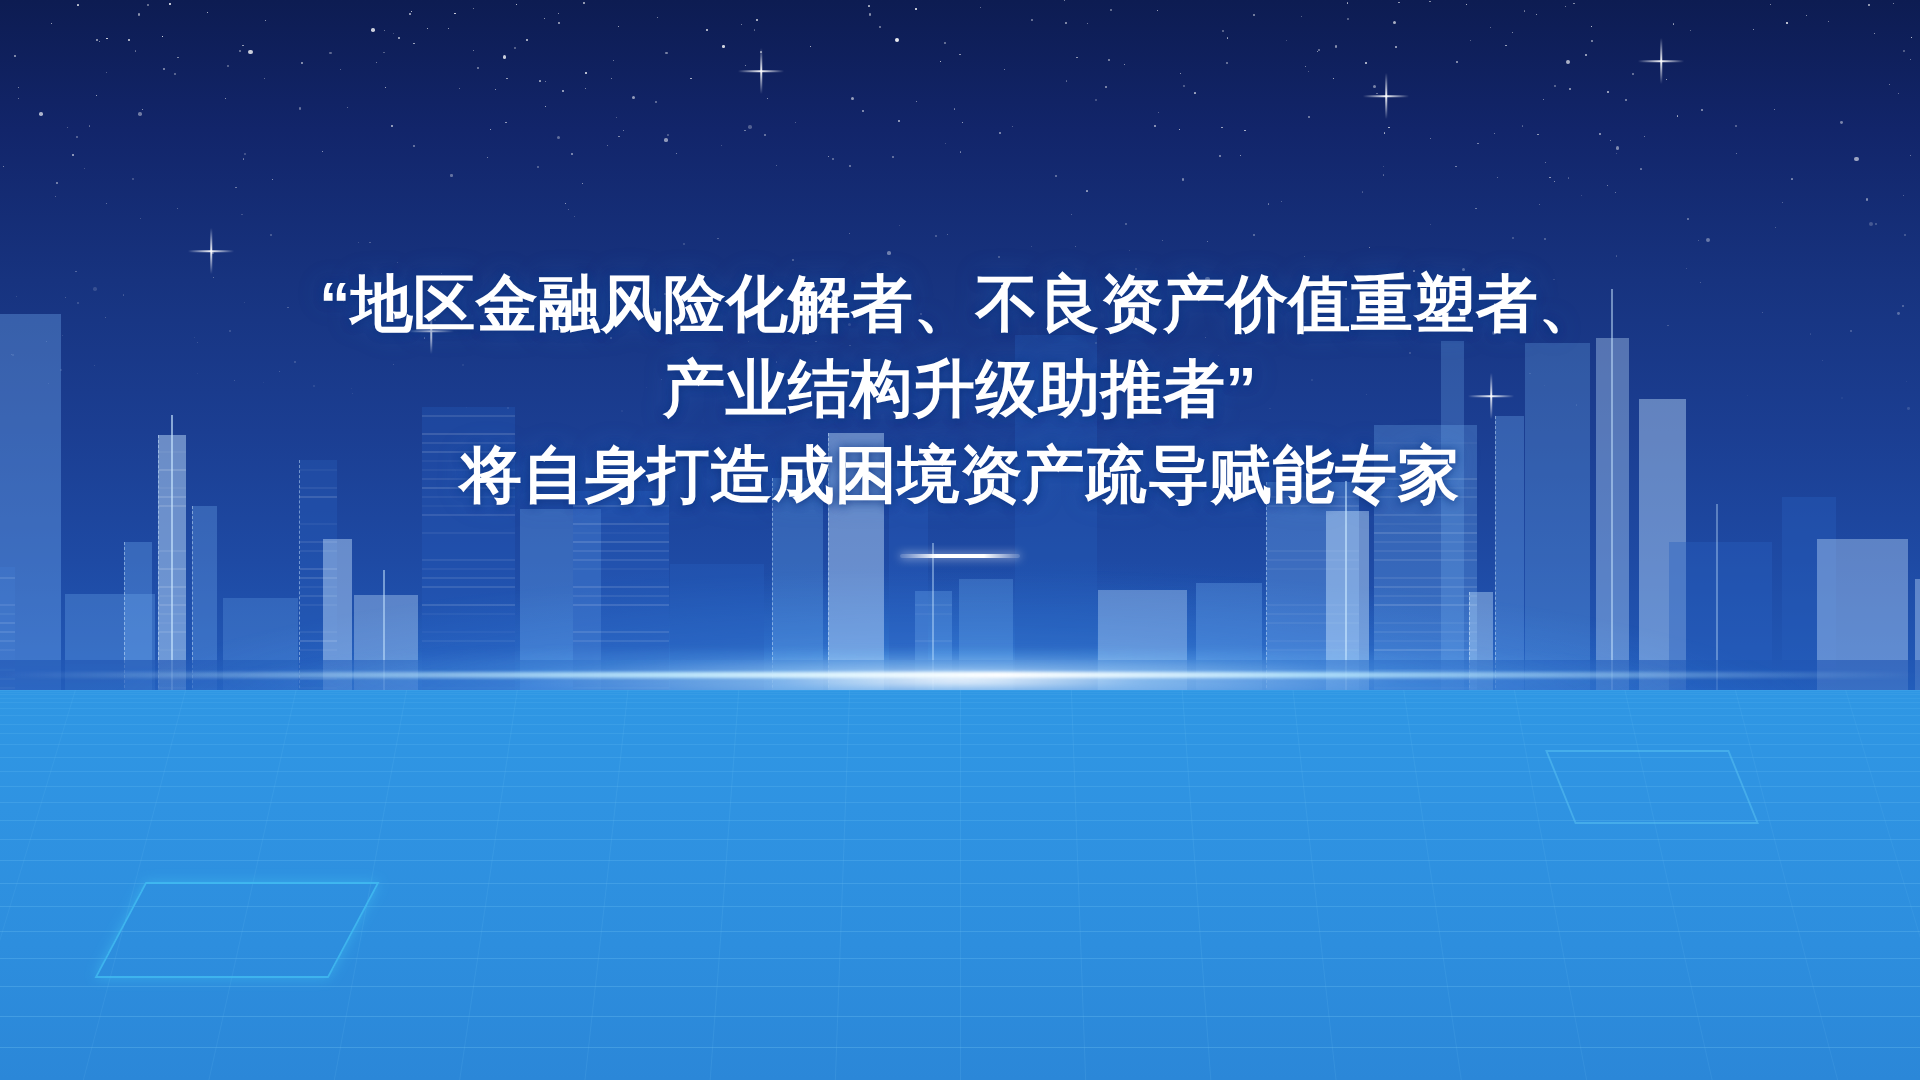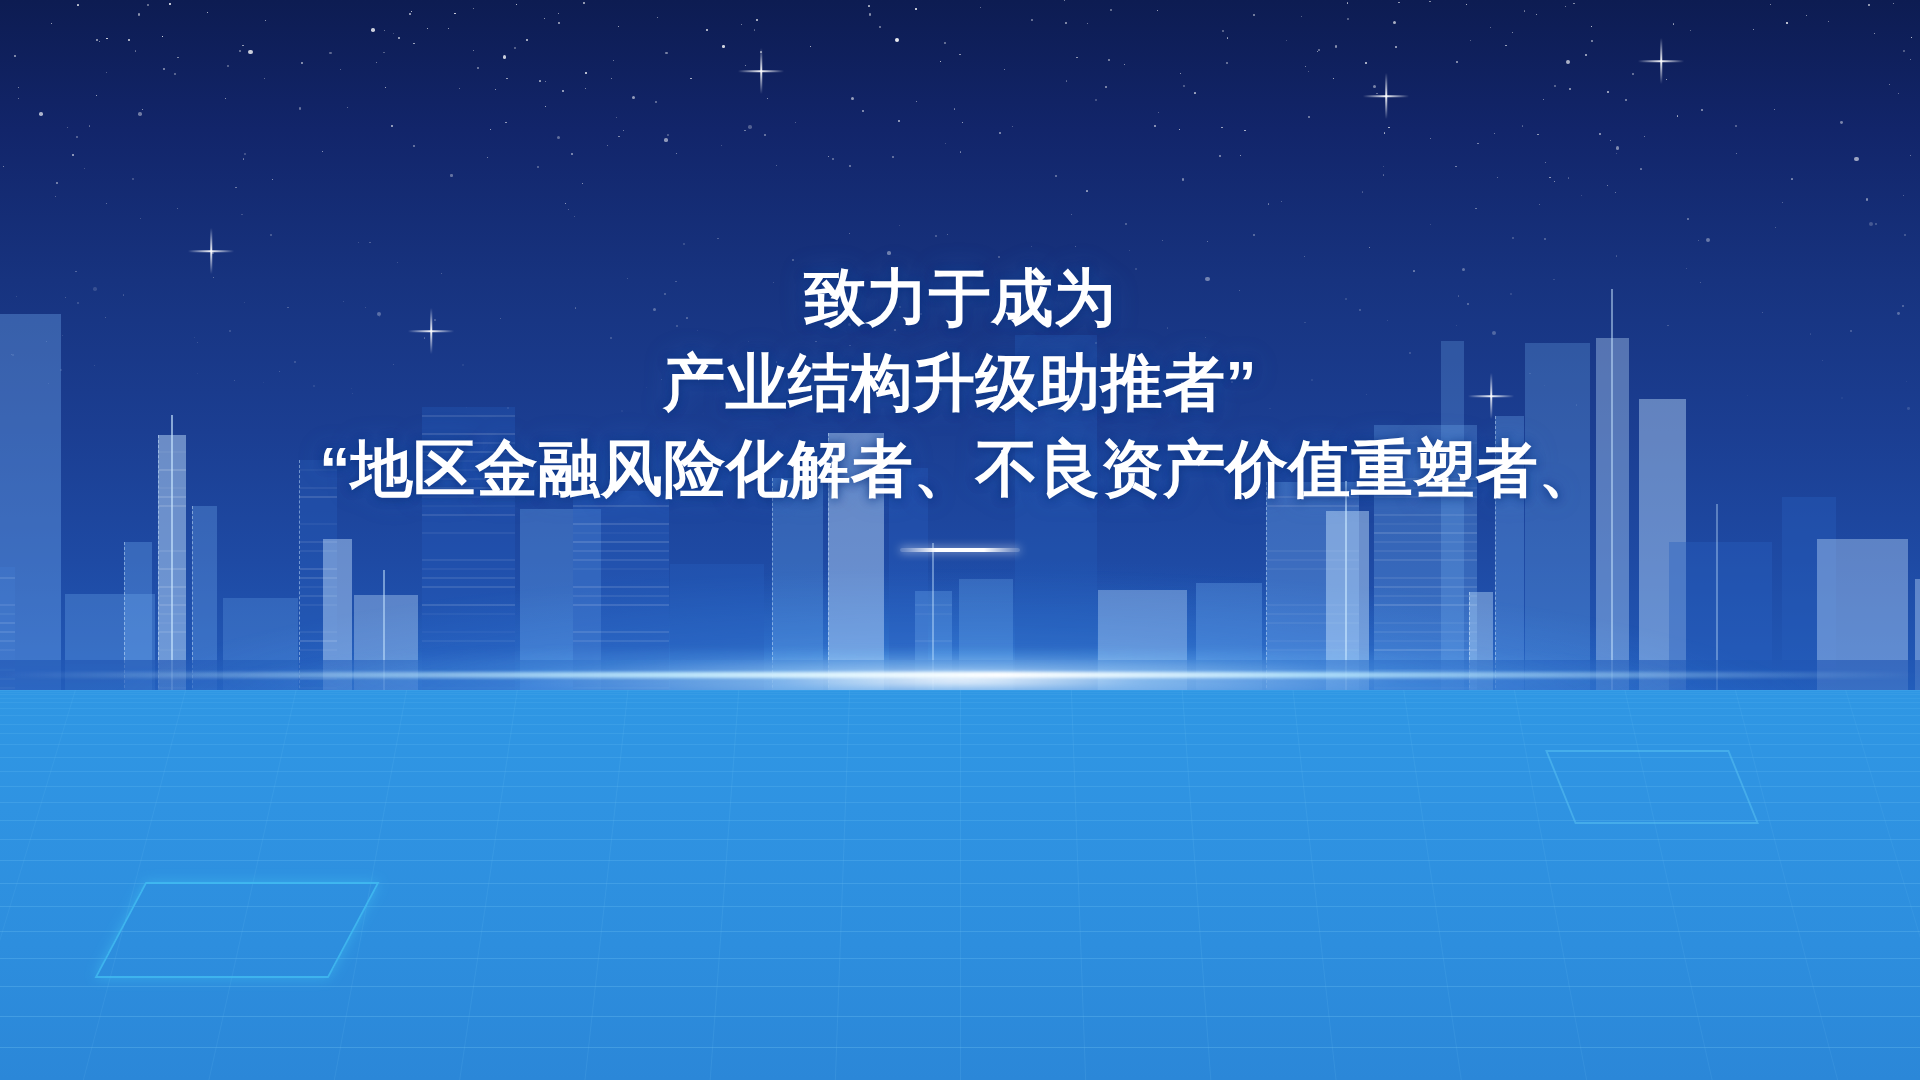--- a/index.html
+++ b/index.html
@@ -910,19 +910,19 @@
         <div class="gv" style="left:1550px;transform:skewX(10.5deg);opacity:0.39"></div>
         <div class="gv" style="left:1668px;transform:skewX(12.6deg);opacity:0.38"></div>
         <div class="gv" style="left:1786px;transform:skewX(14.7deg);opacity:0.37"></div>
         <div class="gv" style="left:1904px;transform:skewX(16.8deg);opacity:0.35"></div>
         <div class="neonpoly" style="left:120px;top:192px;width:230px;height:92px;transform:skewX(-28deg);border-color:rgba(80,220,255,.9);box-shadow:0 0 12px rgba(80,220,255,.6)"></div>
         <div class="neonpoly" style="left:1560px;top:60px;width:180px;height:70px;transform:skewX(22deg);border-color:rgba(120,230,255,.55)"></div>
       </div>
   </div>
 
   <div class="content">
-    <div class="headline hl-1">致力于成为</div>
+    <div class="headline hl-2">“地区金融风险化解者、不良资产价值重塑者、</div>
     <div class="headline hl-3">产业结构升级助推者”</div>
-    <div class="headline hl-2">“地区金融风险化解者、不良资产价值重塑者、</div>
+    <div class="headline hl-4">将自身打造成困境资产疏导赋能专家</div>
     <div class="divider"></div>
   </div>
 
 </div>
 
 </body></html>

